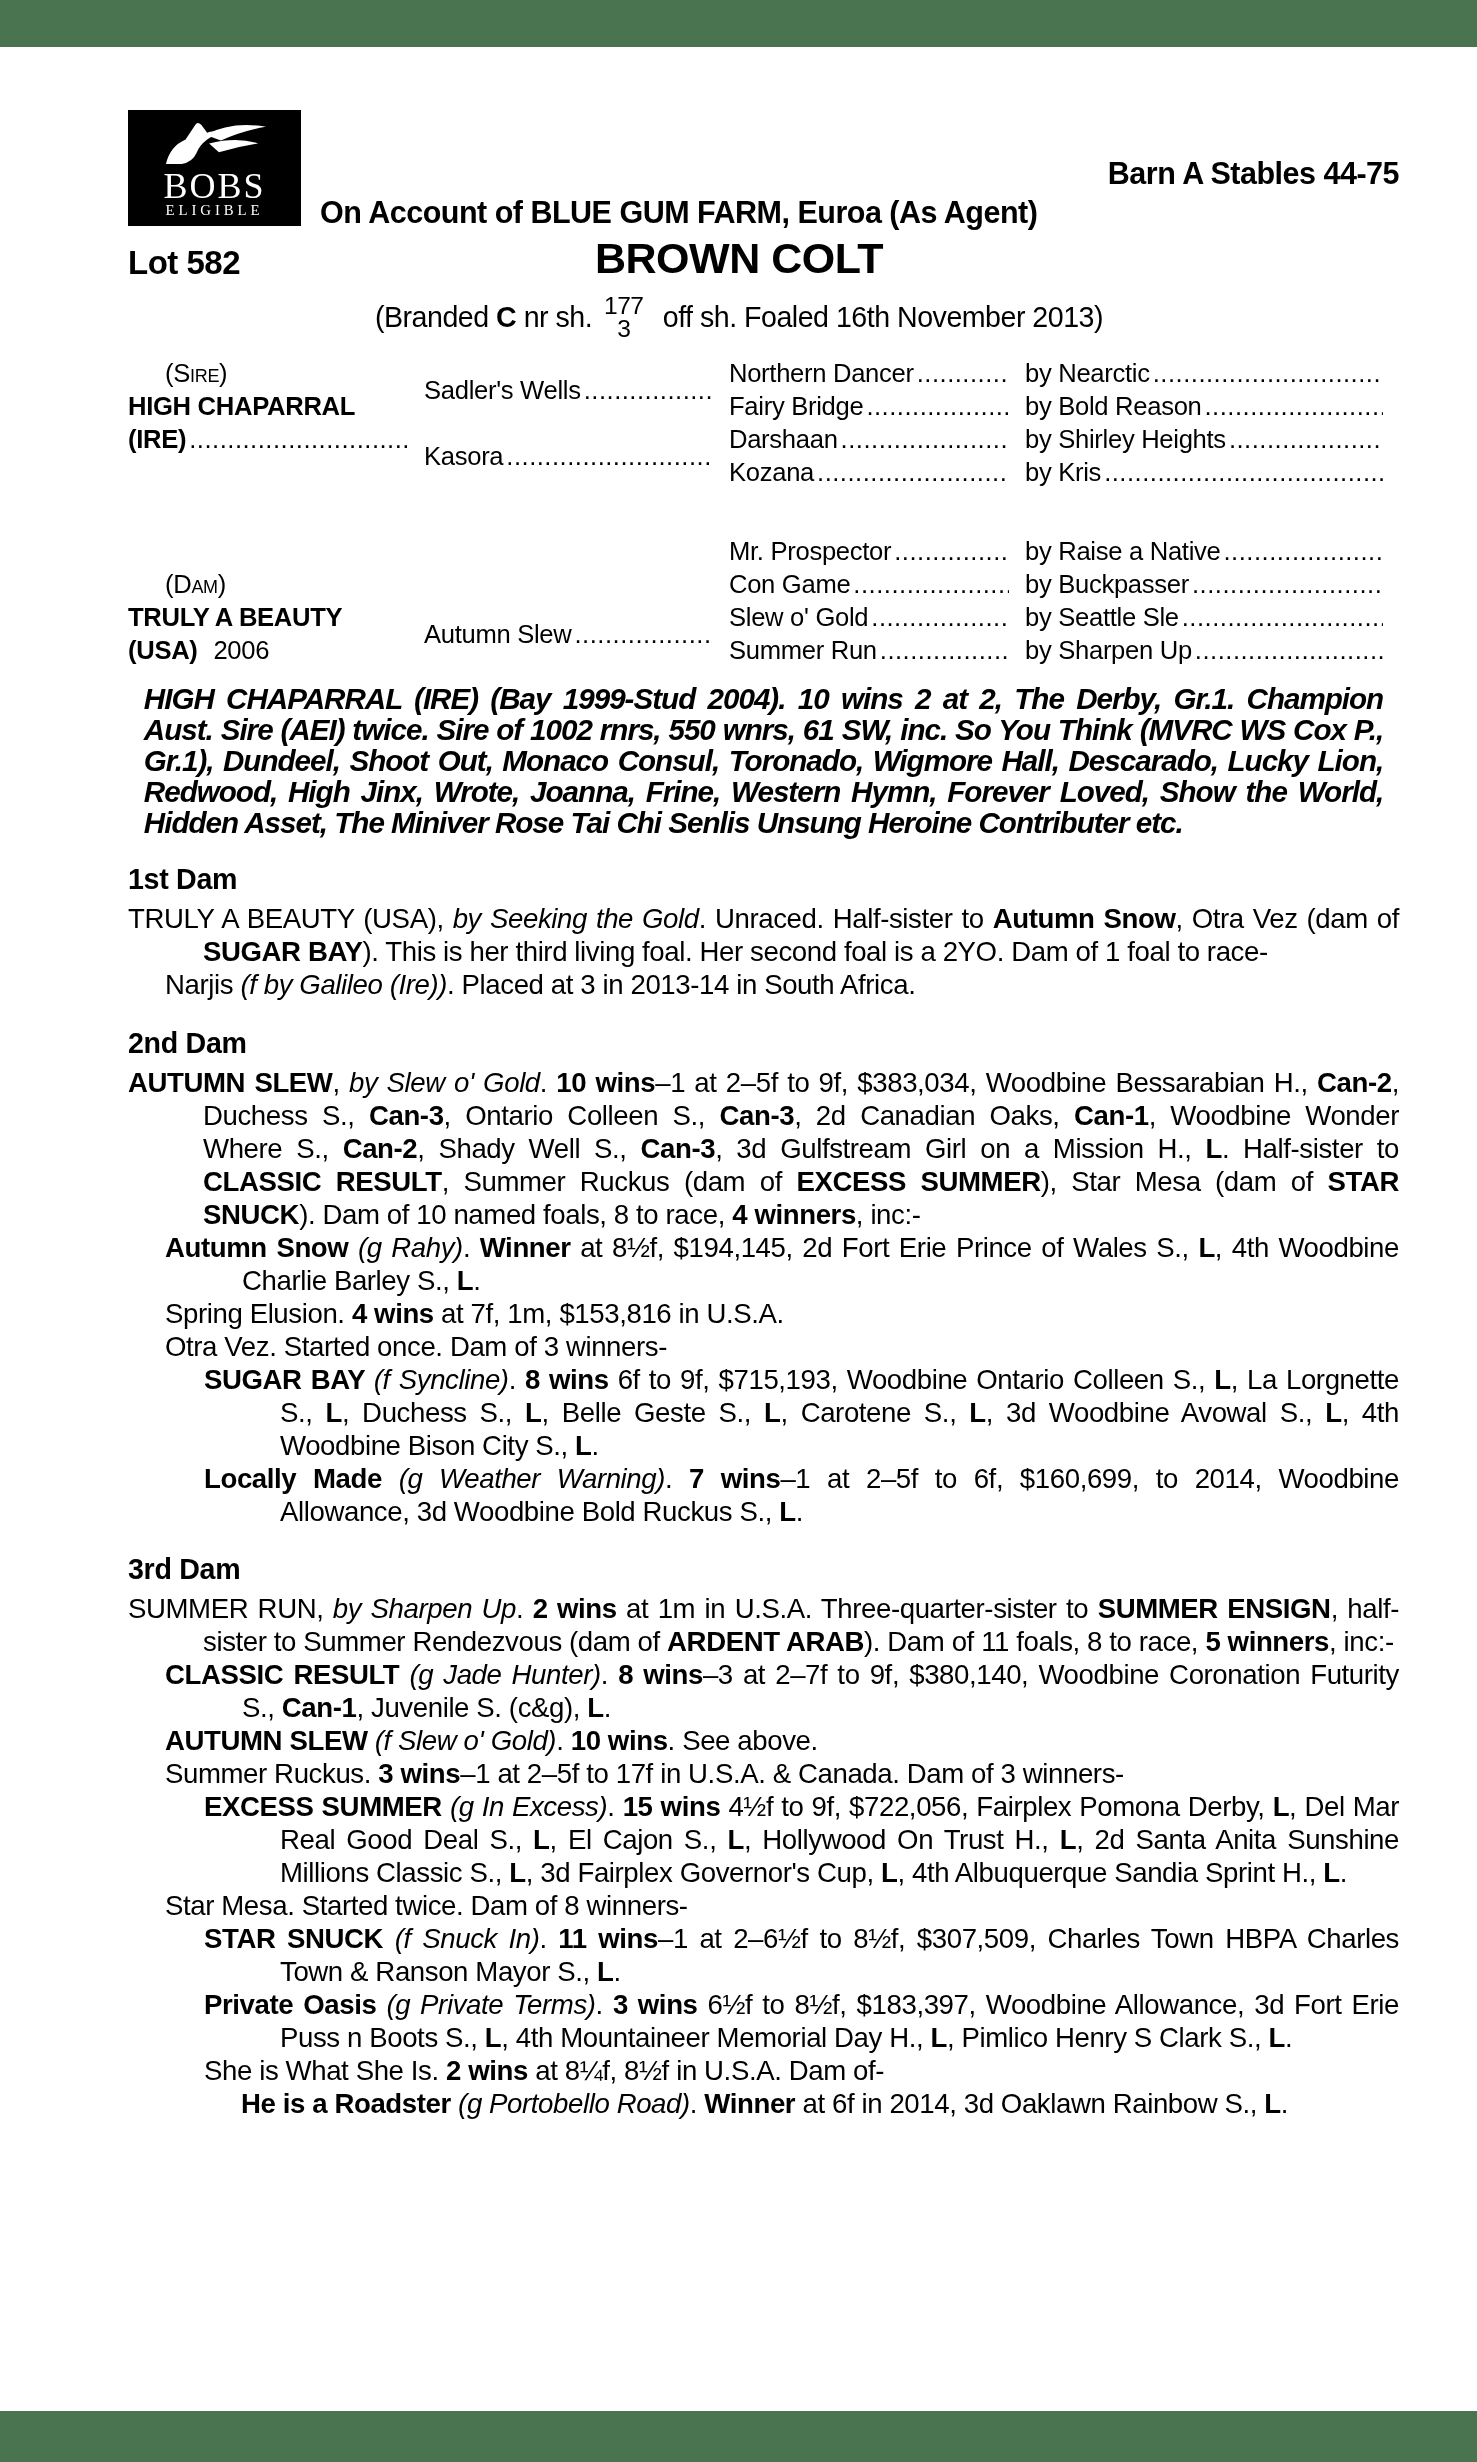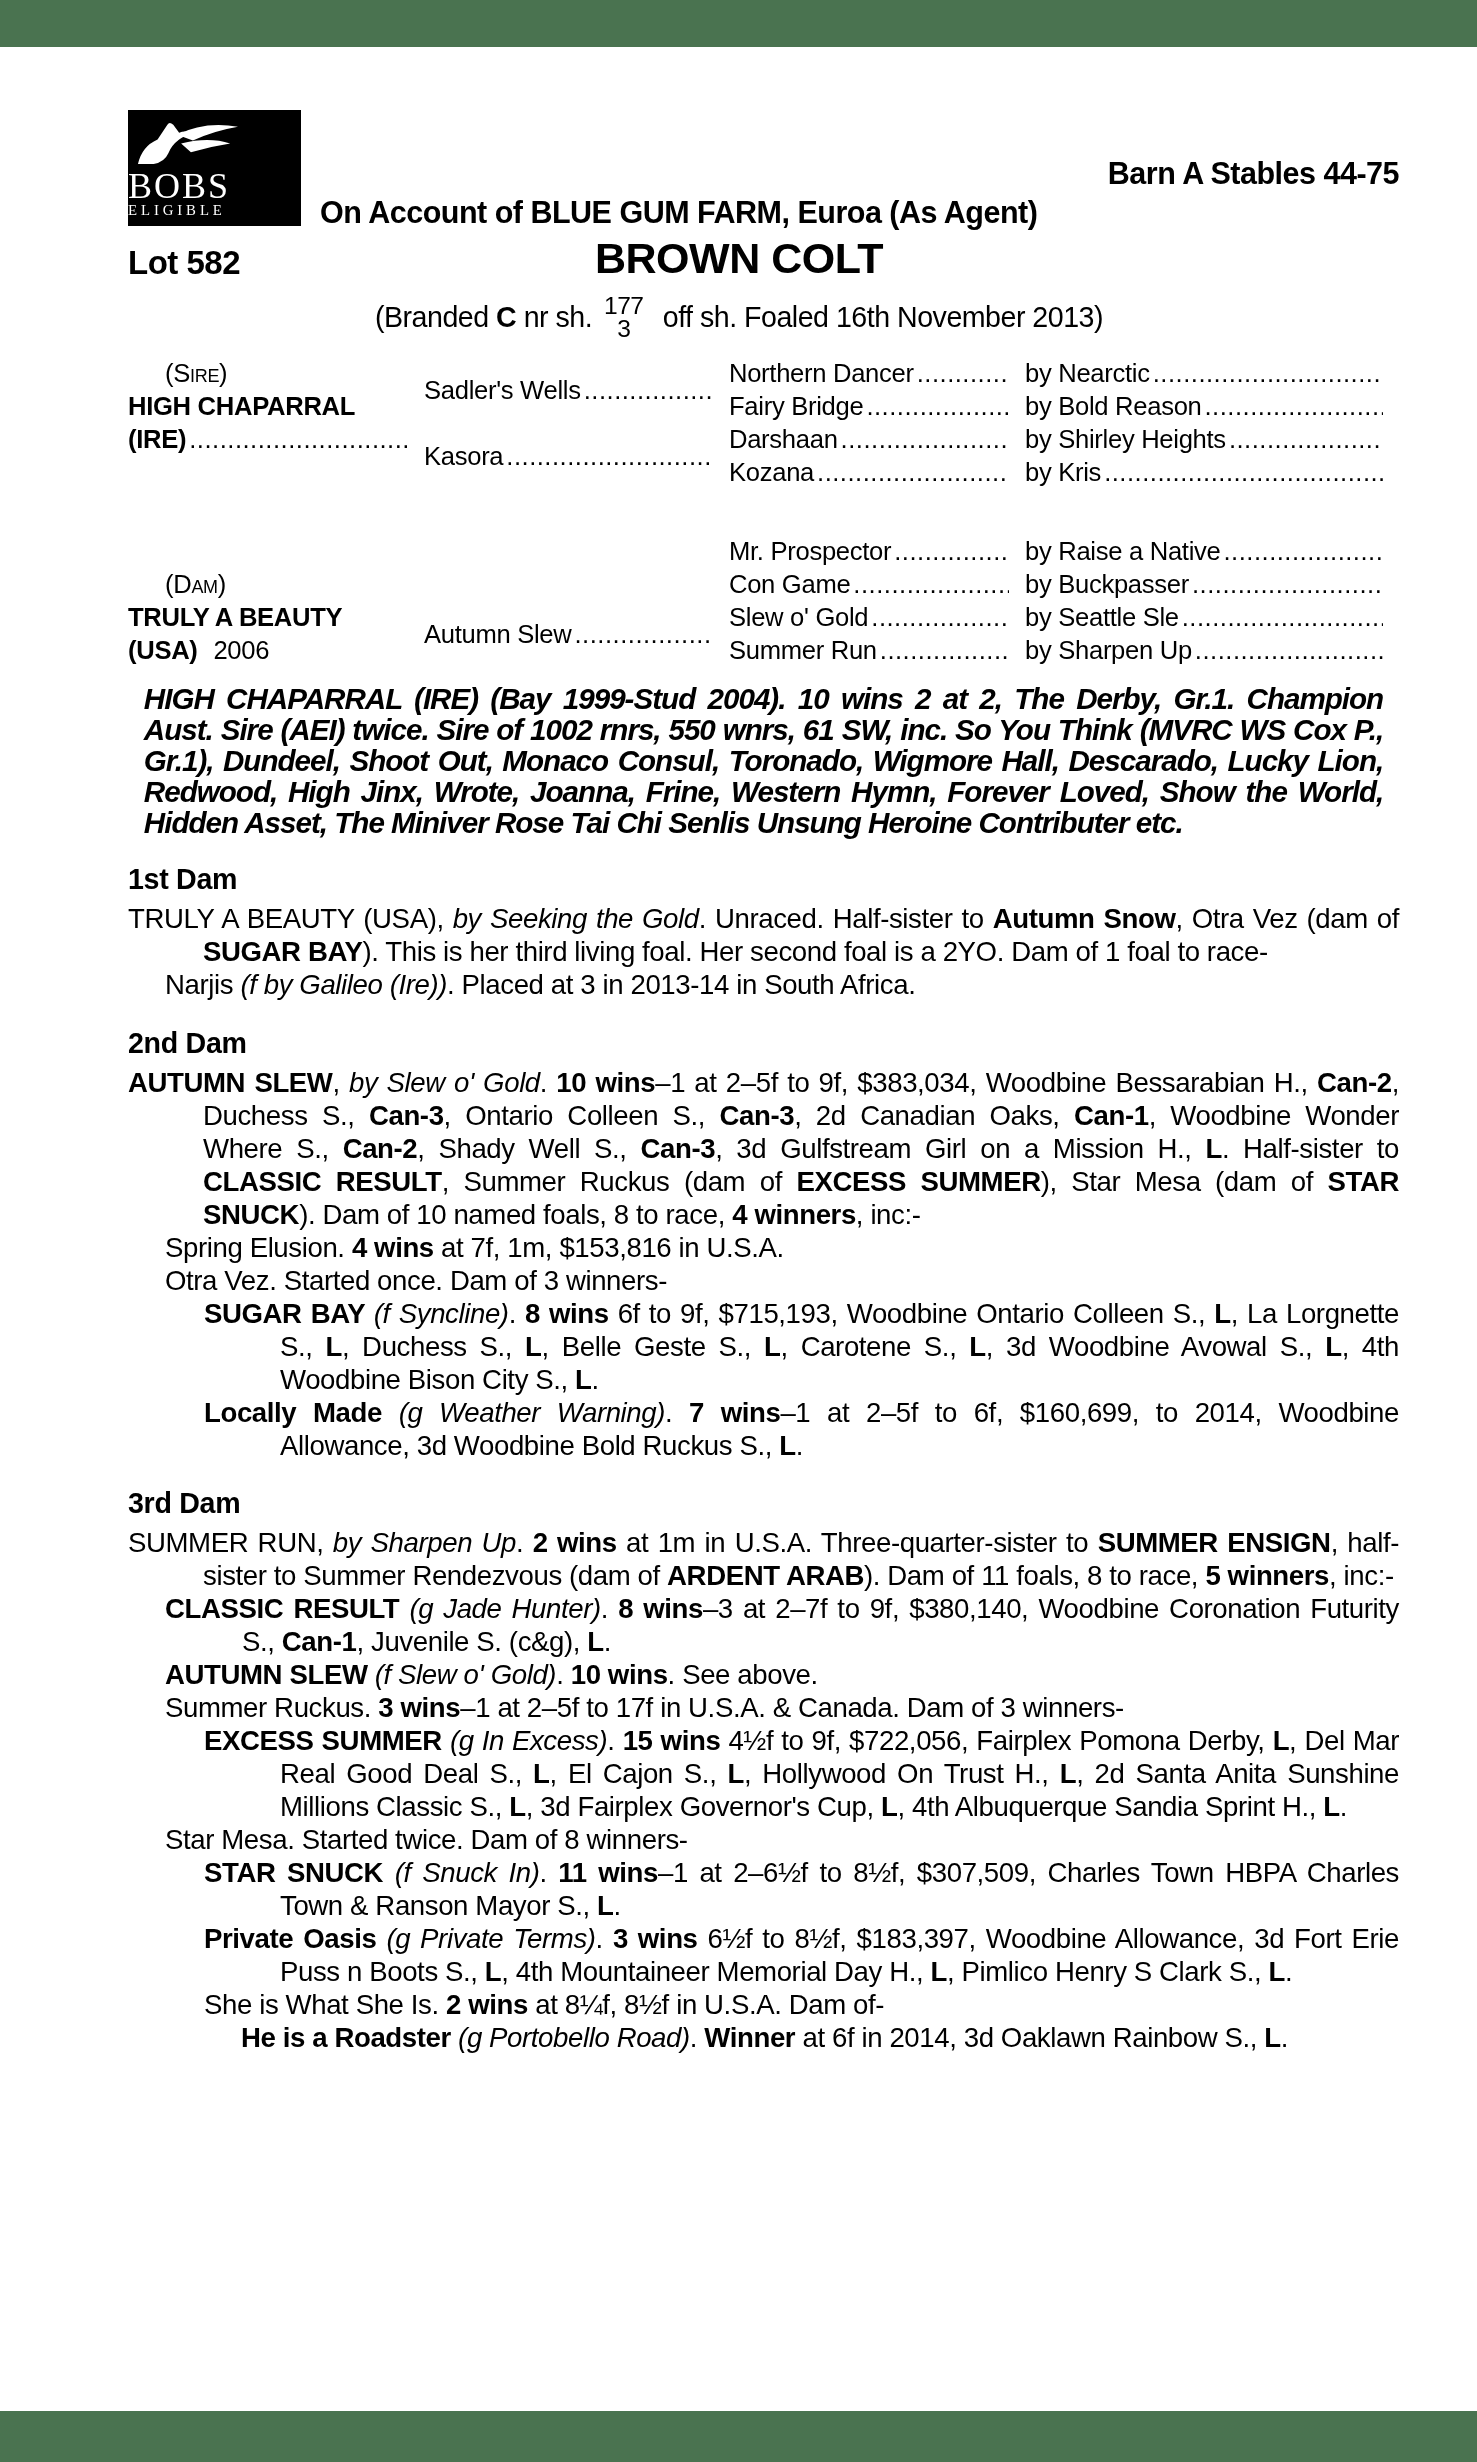--- a/index.html
+++ b/index.html
@@ -7,21 +7,21 @@
     width:1478px;height:2463px;position:relative;background:#ffffff;color:#000;
     font-family:"Liberation Sans",sans-serif;overflow:hidden;
   }
   .bar{position:absolute;left:0;width:1478px;}
   #bar-top{top:0;height:47px;}
   #bar-bottom{top:2411px;height:51px;}
 
   
   #logo{
     position:absolute;left:128px;top:110px;width:173px;height:116px;background:#000;
-    display:flex;flex-direction:column;align-items:flex-start;justify-content:flex-end;
+    display:flex;flex-direction:column;align-items:center;justify-content:flex-end;
     padding-bottom:6.9px;box-sizing:border-box;
   }
   #logo svg{width:118px;height:51px;margin-bottom:2px;}
   .logo-bobs{font-family:"Liberation Serif",serif;color:#fff;font-size:36px;line-height:33px;letter-spacing:2px;}
   .logo-elig{font-family:"Liberation Serif",serif;color:#fff;font-size:14.8px;line-height:15.8px;letter-spacing:3.9px;}
 
   #barn{position:absolute;right:79px;top:156px;font-size:30.5px;font-weight:bold;letter-spacing:-0.5px;}
   #account{position:absolute;left:320px;top:195px;font-size:30.5px;font-weight:bold;letter-spacing:-0.5px;}
   #lot{position:absolute;left:128px;top:244px;font-size:33px;font-weight:bold;letter-spacing:-0.5px;}
   #title{position:absolute;left:0;top:234px;width:1478px;text-align:center;font-size:43px;font-weight:bold;letter-spacing:-0.5px;}
@@ -198,20 +198,21 @@
   </div>
 
   <div id="sire-note">HIGH CHAPARRAL (IRE) (Bay 1999-Stud 2004). 10 wins 2 at 2, The Derby, Gr.1. Champion Aust. Sire (AEI) twice. Sire of 1002 rnrs, 550 wnrs, 61 SW, inc. So You Think (MVRC WS Cox P., Gr.1), Dundeel, Shoot Out, Monaco Consul, Toronado, Wigmore Hall, Descarado, Lucky Lion, Redwood, High Jinx, Wrote, Joanna, Frine, Western Hymn, Forever Loved, Show the World, Hidden Asset, The Miniver Rose  Tai Chi  Senlis  Unsung Heroine  Contributer  etc.</div>
 
   <div id="sections">
       <div class="sec-heading">1st Dam</div>
       <div class="para p-dam"><span>TRULY A BEAUTY (USA), </span><span class="i">by Seeking the Gold</span><span>. Unraced. Half-sister to </span><span class="b">Autumn Snow</span><span>, Otra Vez (dam of </span><span class="b">SUGAR BAY</span><span>). This is her third living foal. Her second foal is a 2YO. Dam of 1 foal to race-</span></div>
       <div class="para p-sub1"><span>Narjis </span><span class="i">(f by Galileo (Ire))</span><span>. Placed at 3 in 2013-14 in South Africa.</span></div>
       <div class="sec-heading">2nd Dam</div>
       <div class="para p-dam"><span class="b">AUTUMN SLEW</span><span>, </span><span class="i">by Slew o' Gold</span><span>. </span><span class="b">10 wins</span><span>–1 at 2–5f to 9f, $383,034, Woodbine Bessarabian H., </span><span class="b">Can-2</span><span>, Duchess S., </span><span class="b">Can-3</span><span>, Ontario Colleen S., </span><span class="b">Can-3</span><span>, 2d Canadian Oaks, </span><span class="b">Can-1</span><span>, Woodbine Wonder Where S., </span><span class="b">Can-2</span><span>, Shady Well S., </span><span class="b">Can-3</span><span>, 3d Gulfstream Girl on a Mission H., </span><span class="b">L</span><span>. Half-sister to </span><span class="b">CLASSIC RESULT</span><span>, Summer Ruckus (dam of </span><span class="b">EXCESS SUMMER</span><span>), Star Mesa (dam of </span><span class="b">STAR SNUCK</span><span>). Dam of 10 named foals, 8 to race, </span><span class="b">4 winners</span><span>, inc:-</span></div>
+      <div class="para p-sub1"><span class="b">Autumn Snow </span><span class="i">(g Rahy)</span><span>. </span><span class="b">Winner</span><span> at 8½f, $194,145, 2d Fort Erie Prince of Wales S., </span><span class="b">L</span><span>, 4th Woodbine Charlie Barley S., </span><span class="b">L</span><span>.</span></div>
       <div class="para p-sub1"><span>Spring Elusion. </span><span class="b">4 wins</span><span> at 7f, 1m, $153,816 in U.S.A.</span></div>
       <div class="para p-sub1"><span>Otra Vez. Started once. Dam of 3 winners-</span></div>
       <div class="para p-sub2"><span class="b">SUGAR BAY </span><span class="i">(f Syncline)</span><span>. </span><span class="b">8 wins</span><span> 6f to 9f, $715,193, Woodbine Ontario Colleen S., </span><span class="b">L</span><span>, La Lorgnette S., </span><span class="b">L</span><span>, Duchess S., </span><span class="b">L</span><span>, Belle Geste S., </span><span class="b">L</span><span>, Carotene S., </span><span class="b">L</span><span>, 3d Woodbine Avowal S., </span><span class="b">L</span><span>, 4th Woodbine Bison City S., </span><span class="b">L</span><span>.</span></div>
       <div class="para p-sub2"><span class="b">Locally Made </span><span class="i">(g Weather Warning)</span><span>. </span><span class="b">7 wins</span><span>–1 at 2–5f to 6f, $160,699, to 2014, Woodbine Allowance, 3d Woodbine Bold Ruckus S., </span><span class="b">L</span><span>.</span></div>
       <div class="sec-heading">3rd Dam</div>
       <div class="para p-dam"><span>SUMMER RUN, </span><span class="i">by Sharpen Up</span><span>. </span><span class="b">2 wins</span><span> at 1m in U.S.A. Three-quarter-sister to </span><span class="b">SUMMER ENSIGN</span><span>, half-sister to Summer Rendezvous (dam of </span><span class="b">ARDENT ARAB</span><span>). Dam of 11 foals, 8 to race, </span><span class="b">5 winners</span><span>, inc:-</span></div>
       <div class="para p-sub1"><span class="b">CLASSIC RESULT </span><span class="i">(g Jade Hunter)</span><span>. </span><span class="b">8 wins</span><span>–3 at 2–7f to 9f, $380,140, Woodbine Coronation Futurity S., </span><span class="b">Can-1</span><span>, Juvenile S. (c&amp;g), </span><span class="b">L</span><span>.</span></div>
       <div class="para p-sub1"><span class="b">AUTUMN SLEW </span><span class="i">(f Slew o' Gold)</span><span>. </span><span class="b">10 wins</span><span>. See above.</span></div>
       <div class="para p-sub1"><span>Summer Ruckus. </span><span class="b">3 wins</span><span>–1 at 2–5f to 17f in U.S.A. &amp; Canada. Dam of 3 winners-</span></div>
       <div class="para p-sub2"><span class="b">EXCESS SUMMER </span><span class="i">(g In Excess)</span><span>. </span><span class="b">15 wins</span><span> 4½f to 9f, $722,056, Fairplex Pomona Derby, </span><span class="b">L</span><span>, Del Mar Real Good Deal S., </span><span class="b">L</span><span>, El Cajon S., </span><span class="b">L</span><span>, Hollywood On Trust H., </span><span class="b">L</span><span>, 2d Santa Anita Sunshine Millions Classic S., </span><span class="b">L</span><span>, 3d Fairplex Governor's Cup, </span><span class="b">L</span><span>, 4th Albuquerque Sandia Sprint H., </span><span class="b">L</span><span>.</span></div>

